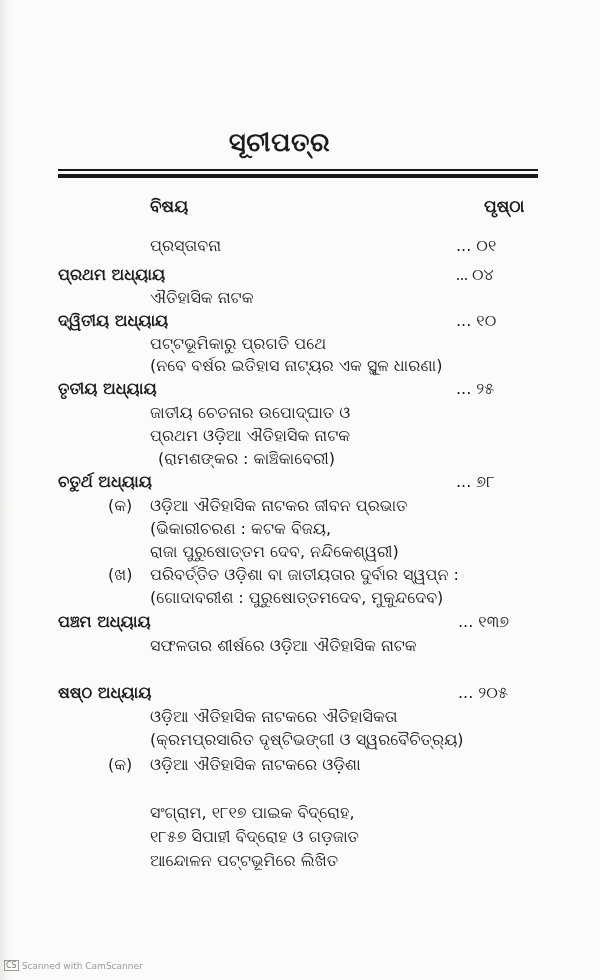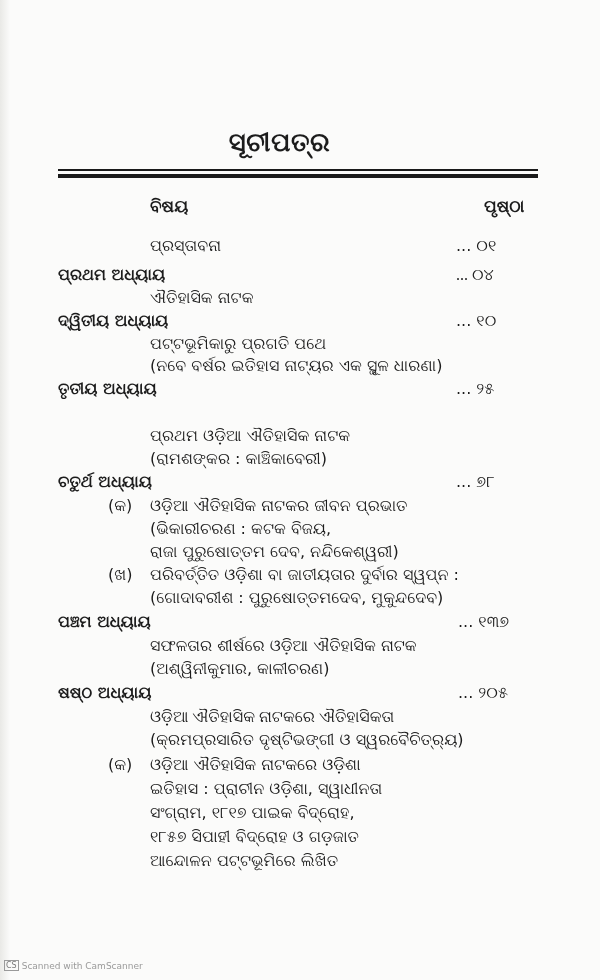--- a/index.html
+++ b/index.html
@@ -54,45 +54,44 @@
   <div class="page-num" style="left:456px; top:265px;font-family:Liberation Serif, serif;">... ୦୪</div>
   <div class="row sub" style="top:288px;">ଐତିହାସିକ ନାଟକ</div>
 
   <div class="row chapter" style="top:311px;">ଦ୍ୱିତୀୟ ଅଧ୍ୟାୟ</div>
   <div class="page-num" style="left:456px; top:311px;">... ୧୦</div>
   <div class="row sub" style="top:334px;">ପଟ୍ଟଭୂମିକାରୁ ପ୍ରଗତି ପଥେ</div>
   <div class="row sub" style="top:356px;">(ନବେ ବର୍ଷର ଇତିହାସ ନାଟ୍ୟର ଏକ ସ୍ଥୂଳ ଧାରଣା)</div>
 
   <div class="row chapter" style="top:379px;">ତୃତୀୟ ଅଧ୍ୟାୟ</div>
   <div class="page-num" style="left:456px; top:379px;">... ୨୫</div>
+  <div class="row sub" style="top:403px;">ଜାତୀୟ ଚେତନାର ଉପୋଦ୍‌ଘାତ ଓ</div>
   <div class="row sub" style="top:426px;">ପ୍ରଥମ ଓଡ଼ିଆ ଐତିହାସିକ ନାଟକ</div>
-  <div class="row sub" style="top:449px;">(ରାମଶଙ୍କର : କାଞ୍ଚିକାବେରୀ)</div>
+  <div class="row sub" style="top:449px;margin-left:8px;">(ରାମଶଙ୍କର : କାଞ୍ଚିକାବେରୀ)</div>
 
   <div class="row chapter" style="top:472px;">ଚତୁର୍ଥ ଅଧ୍ୟାୟ</div>
   <div class="page-num" style="left:456px; top:472px;">... ୭୮</div>
   <div class="row marker" style="top:496px;">(କ)</div>
   <div class="row sub" style="top:496px;">ଓଡ଼ିଆ ଐତିହାସିକ ନାଟକର ଜୀବନ ପ୍ରଭାତ</div>
   <div class="row sub" style="top:519px;">(ଭିକାରୀଚରଣ : କଟକ ବିଜୟ,</div>
   <div class="row sub" style="top:542px;">ରାଜା ପୁରୁଷୋତ୍ତମ ଦେବ, ନନ୍ଦିକେଶ୍ୱରୀ)</div>
   <div class="row marker" style="top:565px;">(ଖ)</div>
   <div class="row sub" style="top:565px;">ପରିବର୍ତ୍ତିତ ଓଡ଼ିଶା ବା ଜାତୀୟତାର ଦୁର୍ବାର ସ୍ୱପ୍ନ :</div>
   <div class="row sub" style="top:588px;">(ଗୋଦାବରୀଶ : ପୁରୁଷୋତ୍ତମଦେବ, ମୁକୁନ୍ଦଦେବ)</div>
 
   <div class="row chapter" style="top:612px;">ପଞ୍ଚମ ଅଧ୍ୟାୟ</div>
   <div class="page-num" style="left:458px; top:612px;">... ୧୩୭</div>
   <div class="row sub" style="top:636px;">ସଫଳତାର ଶୀର୍ଷରେ ଓଡ଼ିଆ ଐତିହାସିକ ନାଟକ</div>
-  <div class="row sub" style="top:659px;">(ଅଶ୍ୱିନୀକୁମାର, କାଳୀଚରଣ)</div>
 
   <div class="row chapter" style="top:683px;">ଷଷ୍ଠ ଅଧ୍ୟାୟ</div>
   <div class="page-num" style="left:458px; top:683px;">... ୨୦୫</div>
-  <div class="row sub" style="top:707px;font-family:Liberation Serif, serif;">ଓଡ଼ିଆ ଐତିହାସିକ ନାଟକରେ ଐତିହାସିକତା</div>
+  <div class="row sub" style="top:707px;">ଓଡ଼ିଆ ଐତିହାସିକ ନାଟକରେ ଐତିହାସିକତା</div>
   <div class="row sub" style="top:730px;">(କ୍ରମପ୍ରସାରିତ ଦୃଷ୍ଟିଭଙ୍ଗୀ ଓ ସ୍ୱରବୈଚିତ୍ର୍ୟ)</div>
   <div class="row marker" style="top:755px;">(କ)</div>
   <div class="row sub" style="top:755px;">ଓଡ଼ିଆ ଐତିହାସିକ ନାଟକରେ ଓଡ଼ିଶା</div>
-  <div class="row sub" style="top:779px;">ଇତିହାସ : ପ୍ରାଚୀନ ଓଡ଼ିଶା, ସ୍ୱାଧୀନତା</div>
   <div class="row sub" style="top:803px;text-align:center;">ସଂଗ୍ରାମ, ୧୮୧୭ ପାଇକ ବିଦ୍ରୋହ,</div>
   <div class="row sub" style="top:827px;">୧୮୫୭ ସିପାହୀ ବିଦ୍ରୋହ ଓ ଗଡ଼ଜାତ</div>
   <div class="row sub" style="top:851px;">ଆନ୍ଦୋଳନ ପଟ୍ଟଭୂମିରେ ଲିଖିତ</div>
 
   <div class="footer">
     <span class="cs-logo">CS</span>
     <span>Scanned with CamScanner</span>
   </div>
 </div>
 

